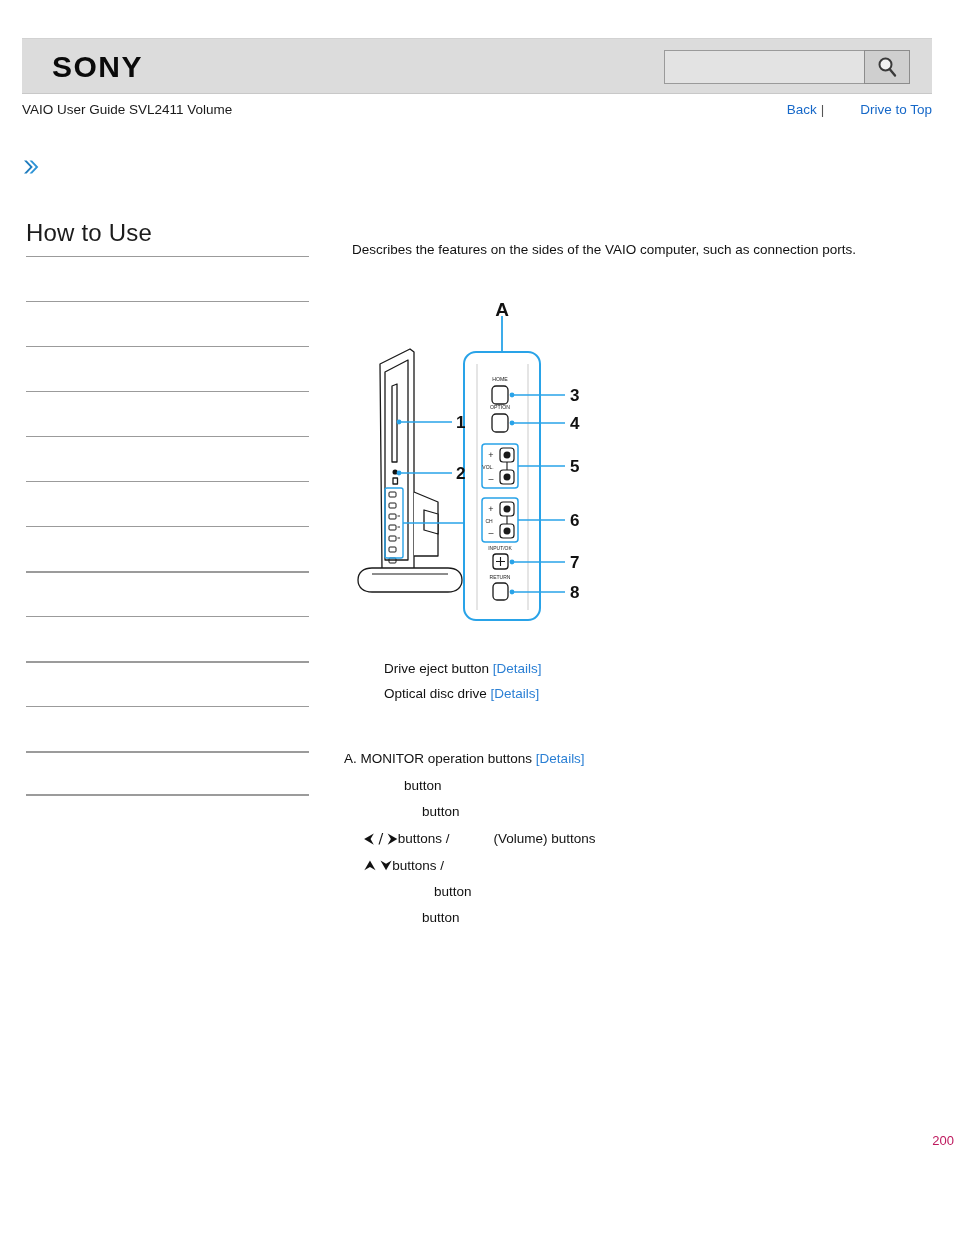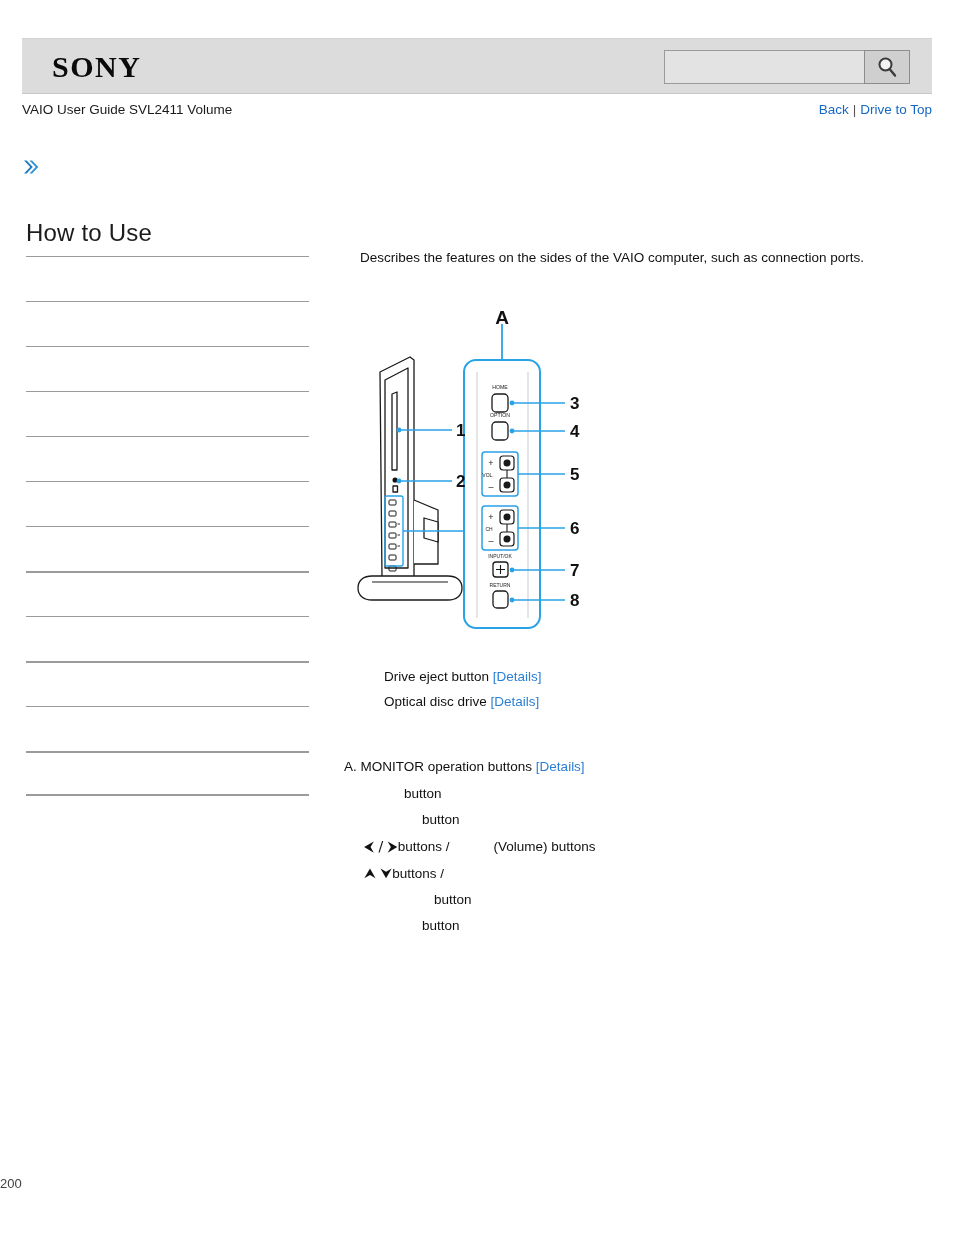--- a/index.html
+++ b/index.html
@@ -25,21 +25,21 @@
     height: 56px;
     background: #dcdcdc;
     border-top: 1px solid #d2d2d2;
     border-bottom: 1px solid #c8c8c8;
     box-sizing: border-box;
   }
   .sony-logo {
     position: absolute;
     left: 30px;
     top: 11px;
-    font-family: Liberation Serif, serif;
+    font-family: Liberation Sans, sans-serif;
     font-weight: bold;
     font-size: 30px;
     letter-spacing: 1.5px;
     color: #0a0a0a;
     line-height: 34px;
     user-select: none;
   }
   .search-wrap {
     position: absolute;
     right: 22px;
@@ -94,20 +94,21 @@
     position: absolute;
     right: 0;
     top: 0;
     font-size: 13.5px;
     line-height: 20px;
     white-space: nowrap;
   }
   .nav-links a {
     color: #1668c8;
     text-decoration: none;
+    margin-left: 32px;
   }
   .nav-sep {
     color: #555;
     margin: 0 4px;
   }
 
   
   .crumb-row {
     position: absolute;
     left: 22px;
@@ -158,21 +159,21 @@
   .content {
     position: absolute;
     left: 344px;
     top: 232px;
     width: 595px;
   }
   .intro {
     font-size: 13.5px;
     line-height: 20px;
     color: #111;
-    margin: 16px;
+    margin: 8px;
   }
 
   
   .figure {
     margin-top: 42px;
     width: 280px;
     margin-left: 8px;
     position: relative;
   }
   .figure svg {
@@ -222,25 +223,25 @@
   .arrow-g {
     font-family: "DejaVu Sans", sans-serif;
     font-size: 14px;
     line-height: 26px;
   }
 
   
   .page-num {
     position: absolute;
     left: 0;
-    top: 1176px;
+    top: 1133px;
     width: 954px;
-    text-align: left;
+    text-align: right;
     font-size: 13px;
-    color: #404040;
+    color: #be185d;
   }
 </style>
 </head>
 <body>
 
 <div class="header-bar">
   <div class="sony-logo">SONY</div>
   <div class="search-wrap">
     <input class="search-input" type="text" value="" placeholder="" style="">
     <button class="search-btn">

